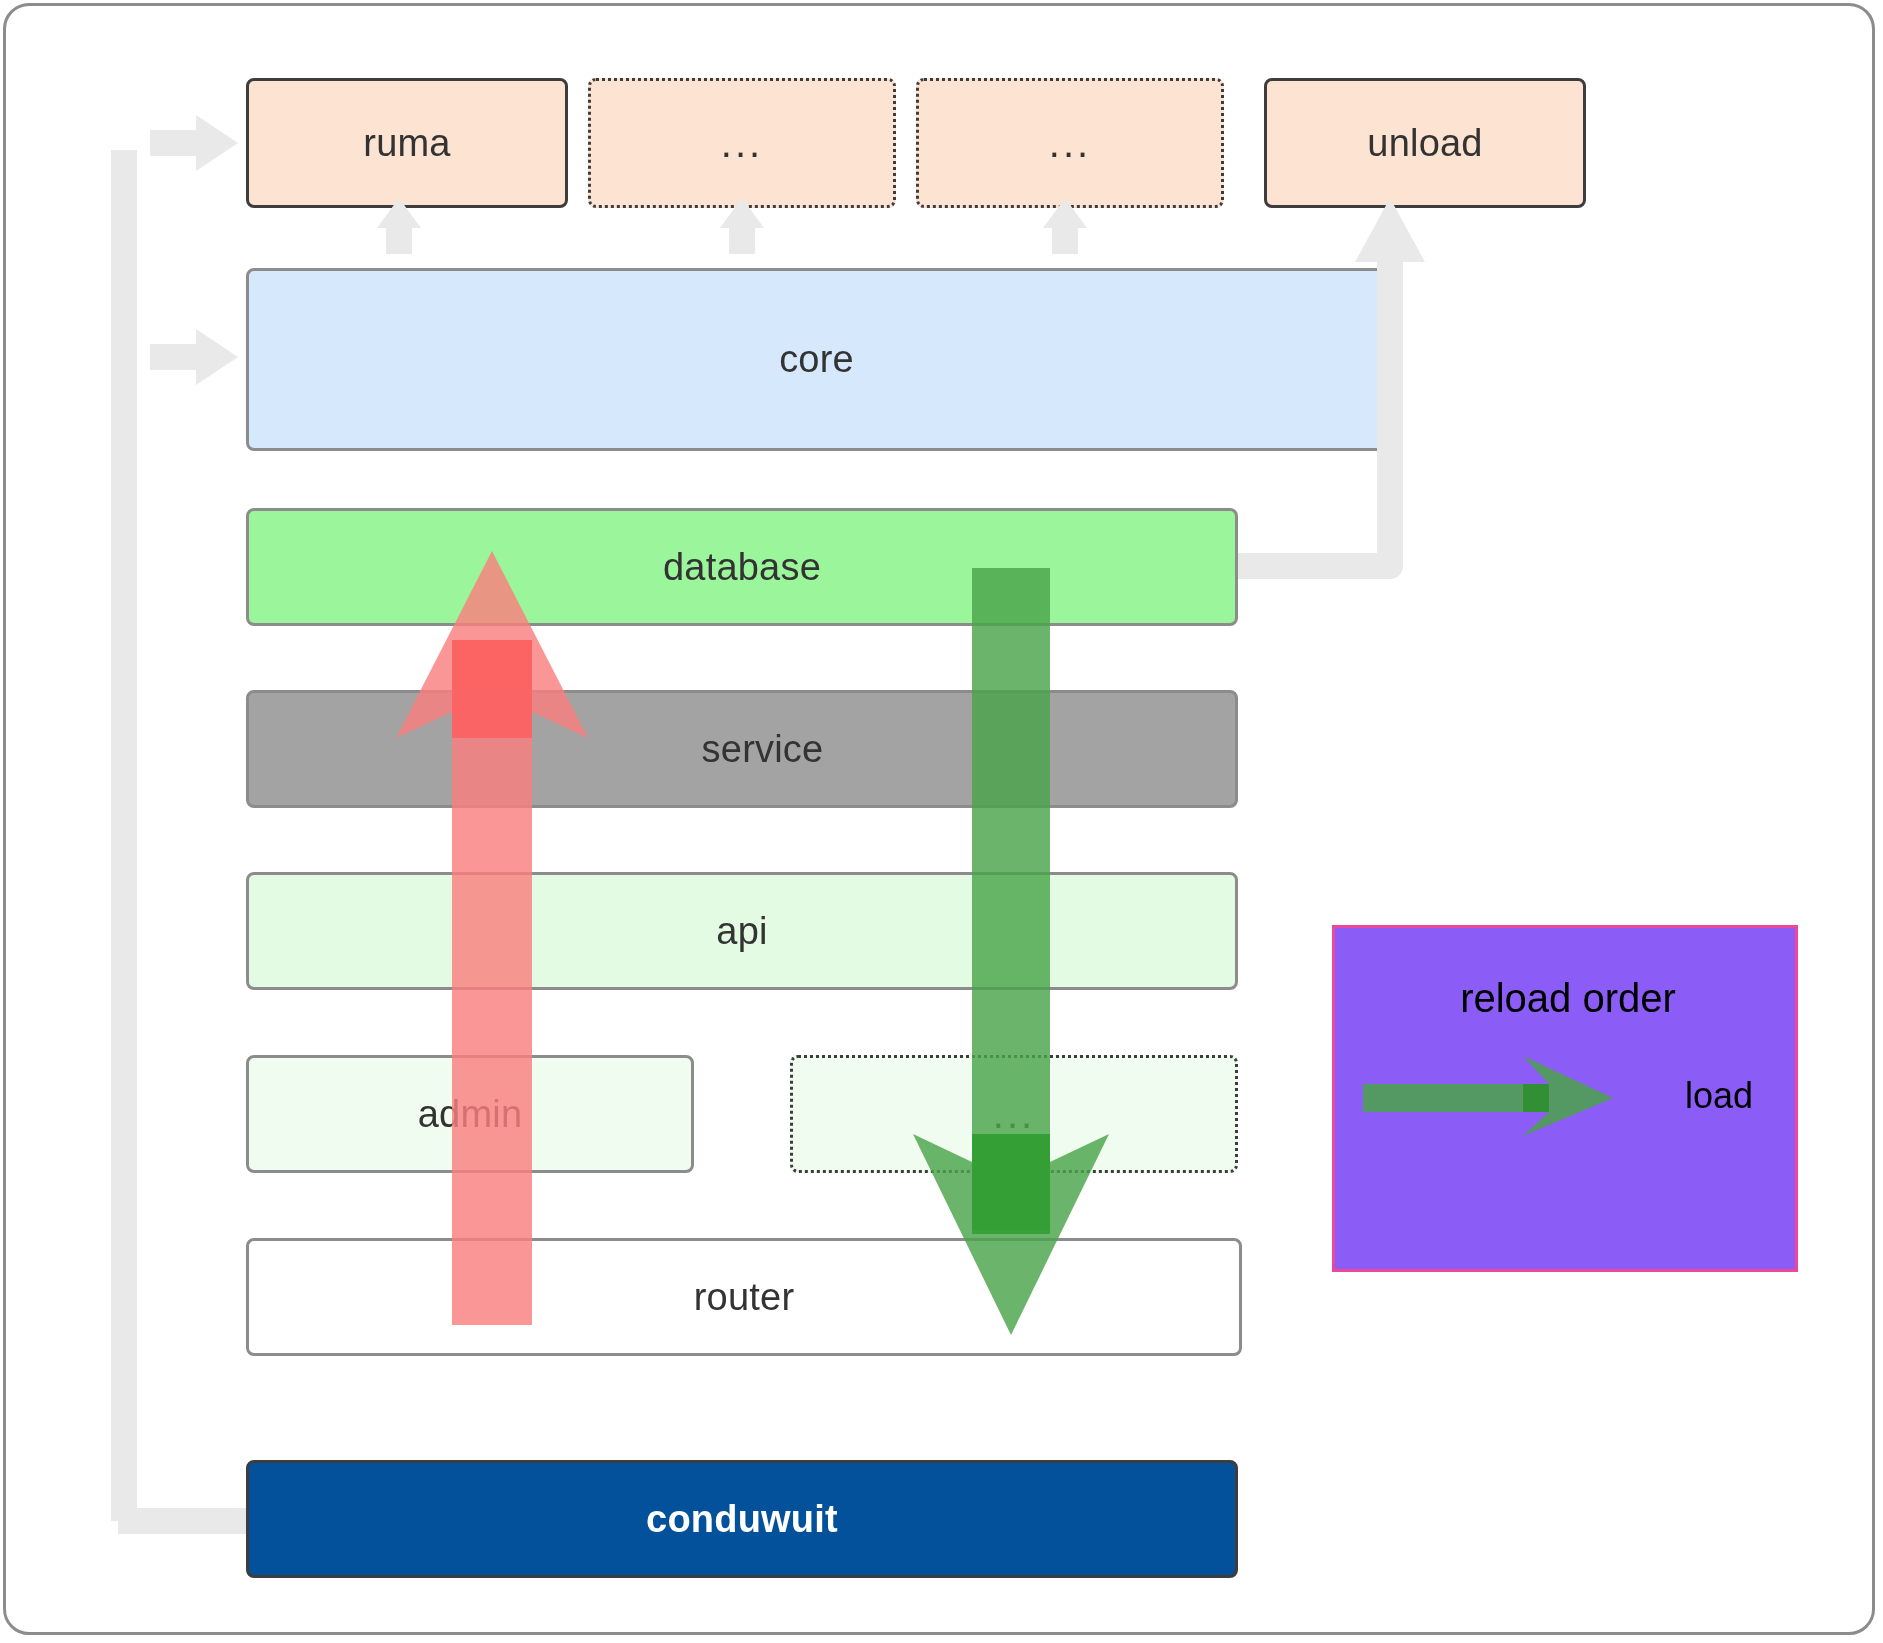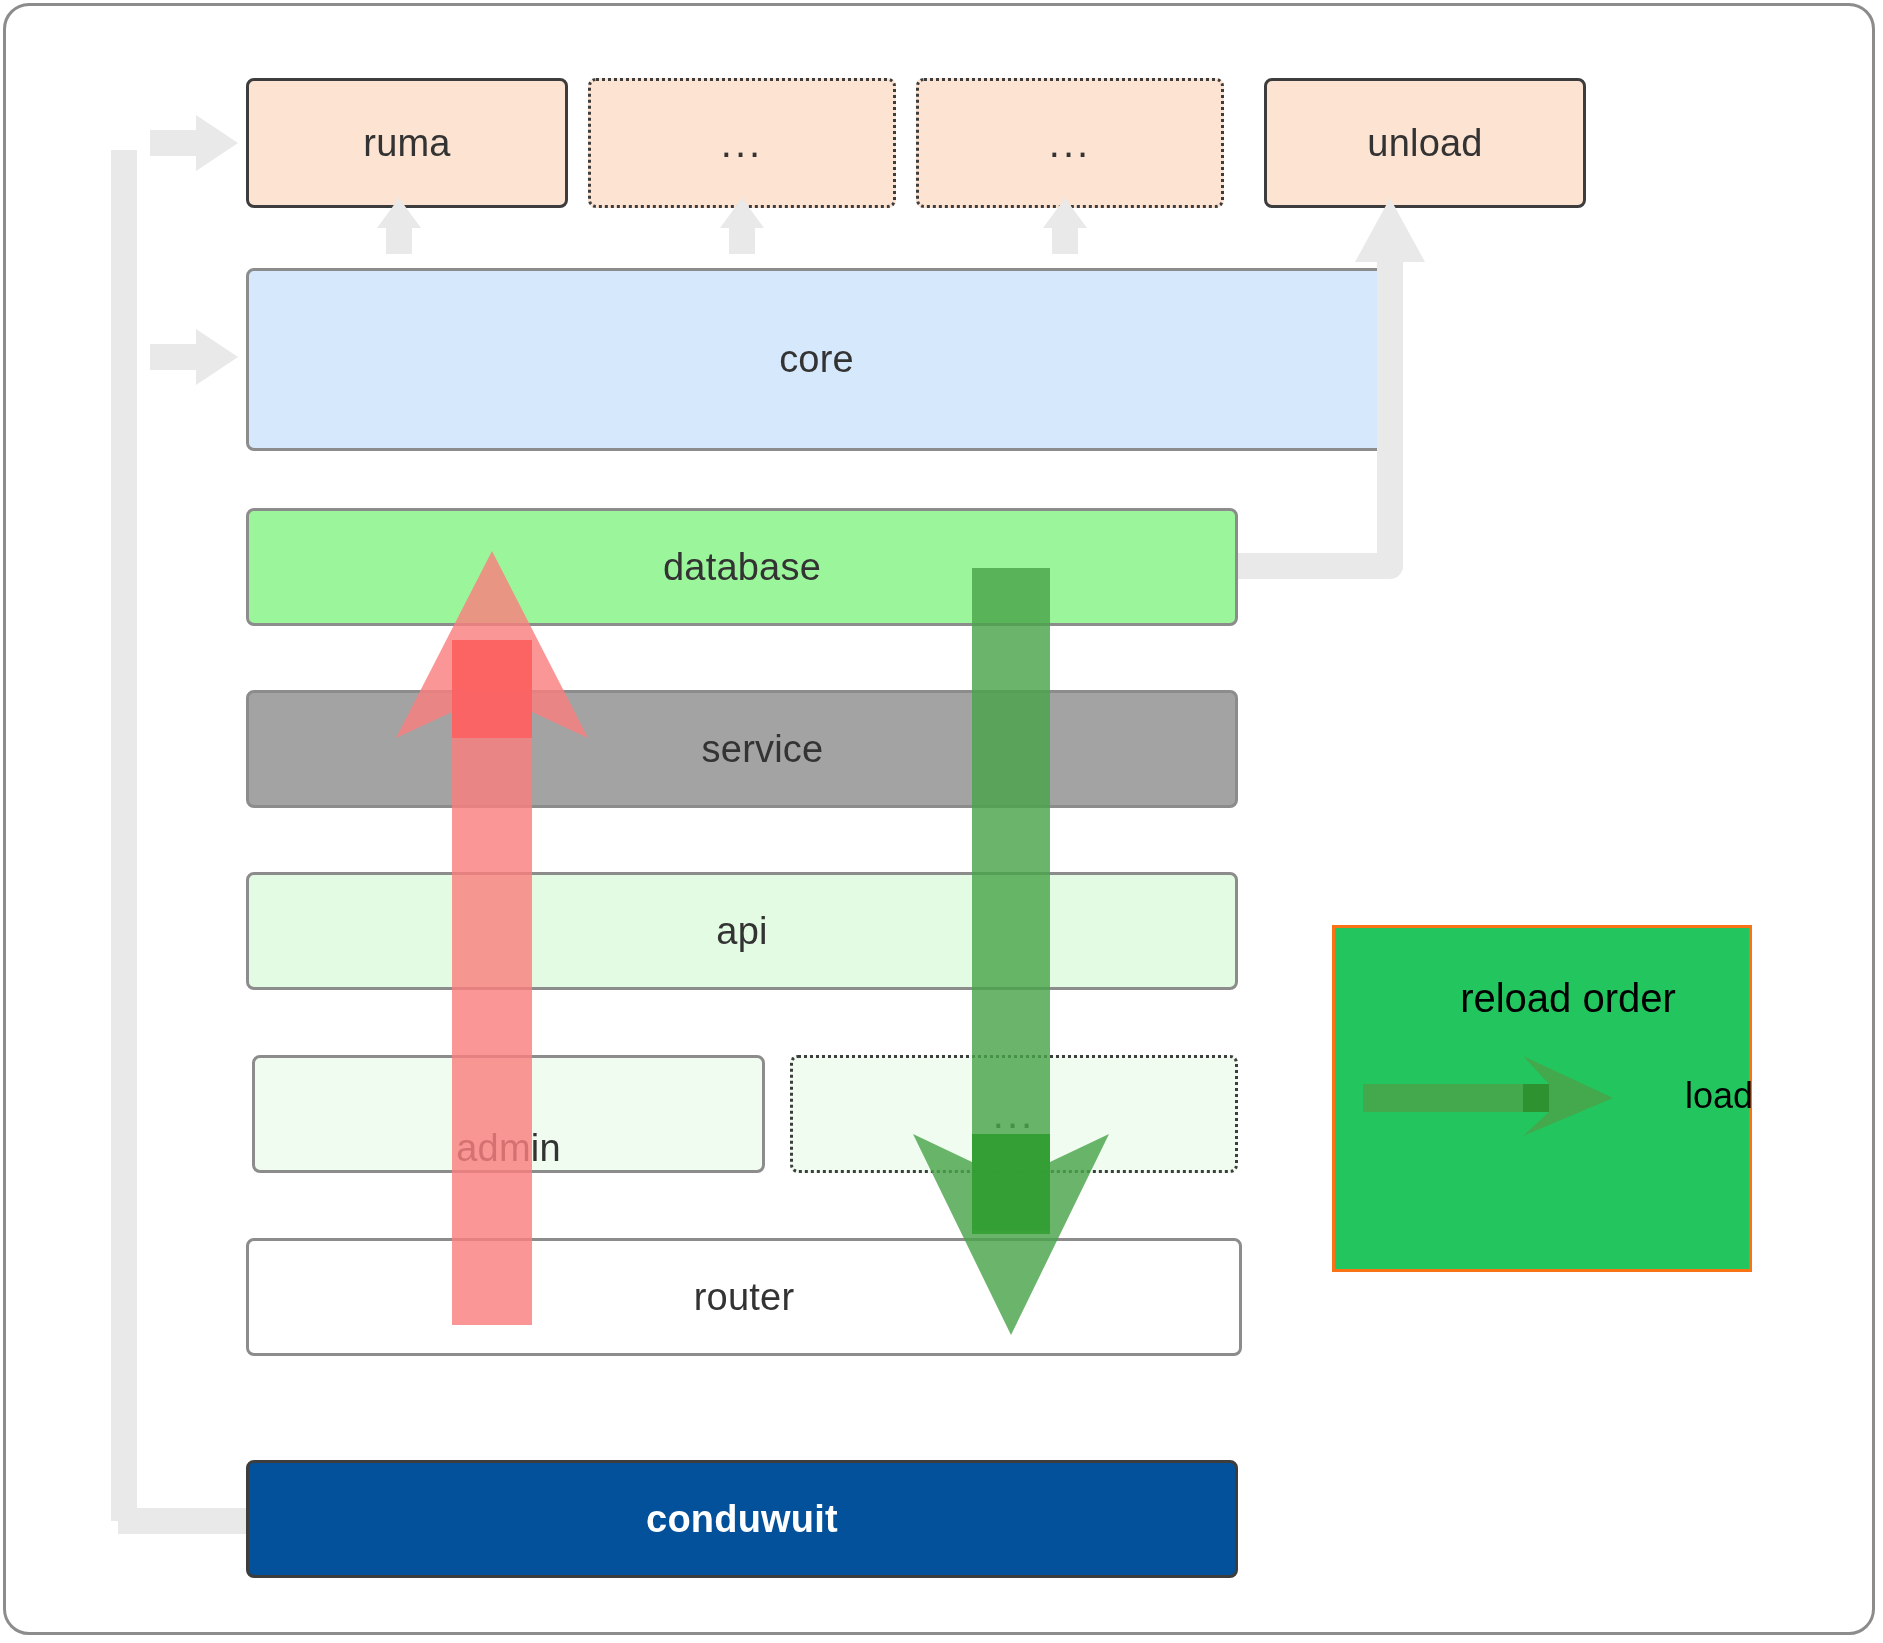--- a/index.html
+++ b/index.html
@@ -64,24 +64,24 @@
     pointer-events: none;
   }
   #connectors { z-index: 1; }
   #flowarrows { z-index: 5; }
 
   
   #legend {
     position: absolute;
     left: 1332px;
     top: 925px;
-    width: 420px;
+    width: 466px;
     height: 347px;
-    background: #22c55e;
-    border: 3px solid #f97316;
+    background: #8b5cf6;
+    border: 3px solid #ec4899;
     box-sizing: border-box;
     z-index: 6;
   }
   #legend-title {
     position: absolute;
     left: 0; top: 48px;
     width: 466px;
     text-align: center;
     font-size: 40px;
     color: #000000;
@@ -158,21 +158,21 @@
 </div>
 
 <div class="node gray c-green-2" style="left:246px; top:690px; width:992px; height:118px;">
   <span>service</span>
 </div>
 
 <div class="node gray c-green-3" style="left:246px; top:872px; width:992px; height:118px;">
   <span>api</span>
 </div>
 
-<div class="node gray c-green-4" style="left:252px; top:1055px; width:513px; height:118px;align-items:flex-end;">
+<div class="node gray c-green-4" style="left:246px; top:1055px; width:448px; height:118px;">
   <span>admin</span>
 </div>
 
 <div class="node dotted c-green-4" style="left:790px; top:1055px; width:448px; height:118px;">
   <span class="dots">...</span>
 </div>
 
 <div class="node gray c-white" style="left:246px; top:1238px; width:996px; height:118px;">
   <span>router</span>
 </div>

